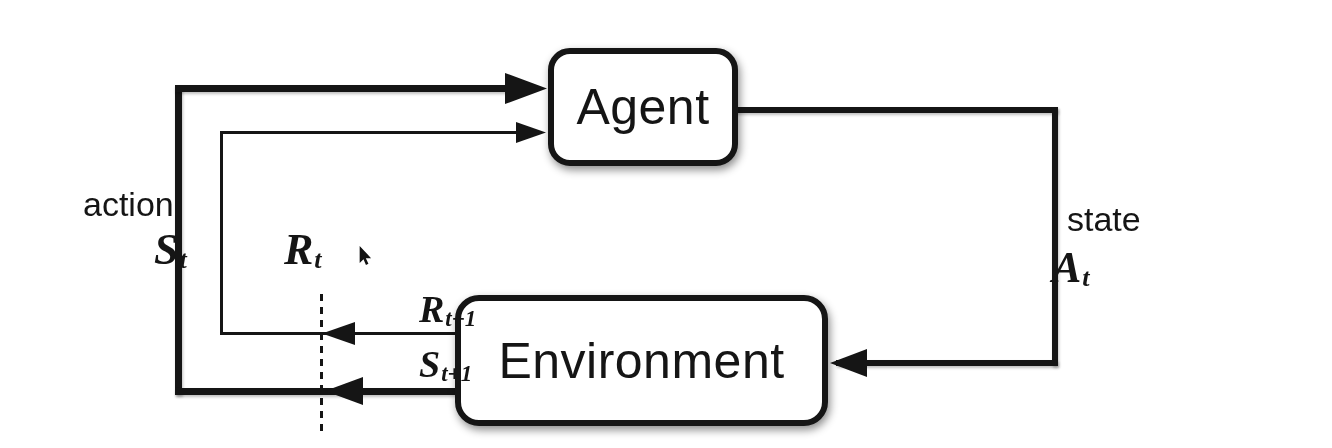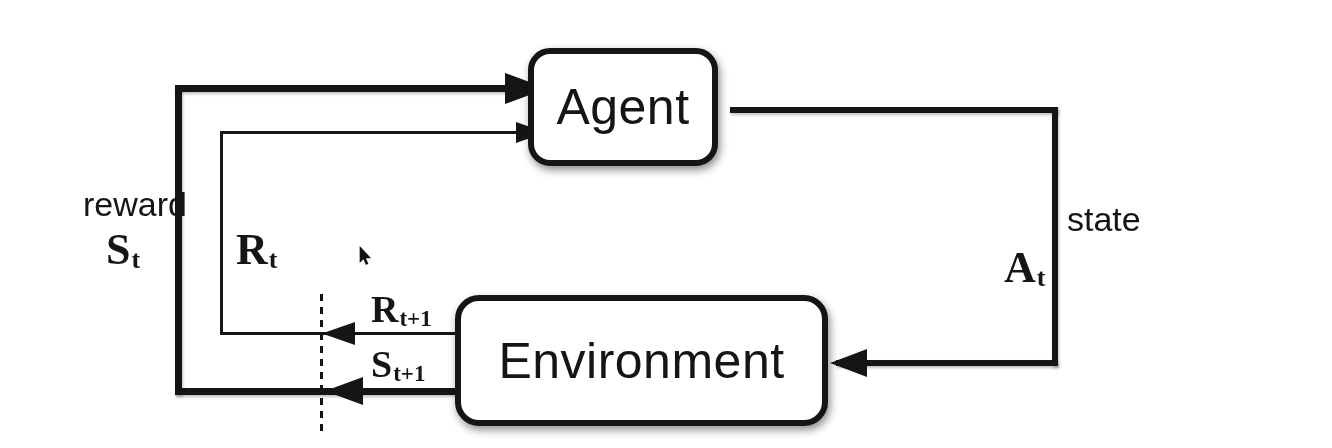--- a/index.html
+++ b/index.html
@@ -10,42 +10,42 @@
     font-family:"Liberation Sans", sans-serif;
   }
   #diagram { position:absolute; inset:0; filter:blur(0.4px); }
 
   .box {
     position:absolute; background:#fff; border:6px solid var(--ink);
     display:flex; align-items:center; justify-content:center;
     box-shadow:2px 4px 9px rgba(0,0,0,0.45);
     color:var(--ink); font-size:50px; font-weight:400; letter-spacing:0.5px;
   }
-  #agent-box { left:528px; top:48px; width:178px; height:106px; border-radius:22px; }
+  #agent-box { left:548px; top:48px; width:178px; height:106px; border-radius:22px; }
   #environment-box { left:455px; top:295px; width:361px; height:119px; border-radius:24px; }
 
   .line { position:absolute; background:var(--ink); }
   .thick { box-shadow:1px 2px 3px rgba(0,0,0,0.25); }
 
   .arrow { position:absolute; background:var(--ink); }
   .arrow.right { clip-path:polygon(0 0, 100% 50%, 0 100%); }
   .arrow.left  { clip-path:polygon(100% 0, 0 50%, 100% 100%); }
 
   .dashedv {
     position:absolute; width:3px;
     background:repeating-linear-gradient(to bottom, var(--ink) 0 7px, transparent 7px 13px);
   }
 
   .word {
     position:absolute; color:var(--ink); font-size:34px; line-height:1;
     white-space:nowrap;
   }
   .math {
     position:absolute; color:var(--ink); line-height:1; white-space:nowrap;
-    font-family:"Liberation Serif", serif; font-weight:600;
+    font-family:"Liberation Serif", serif; font-style:italic; font-weight:600;margin-left:48px;
   }
   .math .sym { font-size:44px; }
   .math sub { font-size:26px; line-height:0; margin-left:1px; }
   .math.small .sym { font-size:38px; }
   .math.small sub { font-size:23px; }
 
   #cursor { position:absolute; left:358px; top:246px; width:15px; height:21px; }
 </style>
 </head>
 <body>
@@ -72,21 +72,21 @@
 
     <div class="dashedv" style="left:320px; top:294px; height:138px;"></div>
 
     <div class="box" id="agent-box">
       <span>Agent</span>
     </div>
     <div class="box" id="environment-box">
       <span>Environment</span>
     </div>
 
-    <div class="word" style="left:83px; top:187px;">reward</div>
+    <div class="word" style="left:83px; top:187px;">action</div>
     <div class="math" style="left:106px; top:228px;">
       <span class="sym">S</span><sub>t</sub>
     </div>
 
     <div class="math" style="left:236px; top:228px;">
       <span class="sym">R</span><sub>t</sub>
     </div>
 
     <div class="word" style="left:1067px; top:202px;">state</div>
     <div class="math" style="left:1004px; top:246px;">

